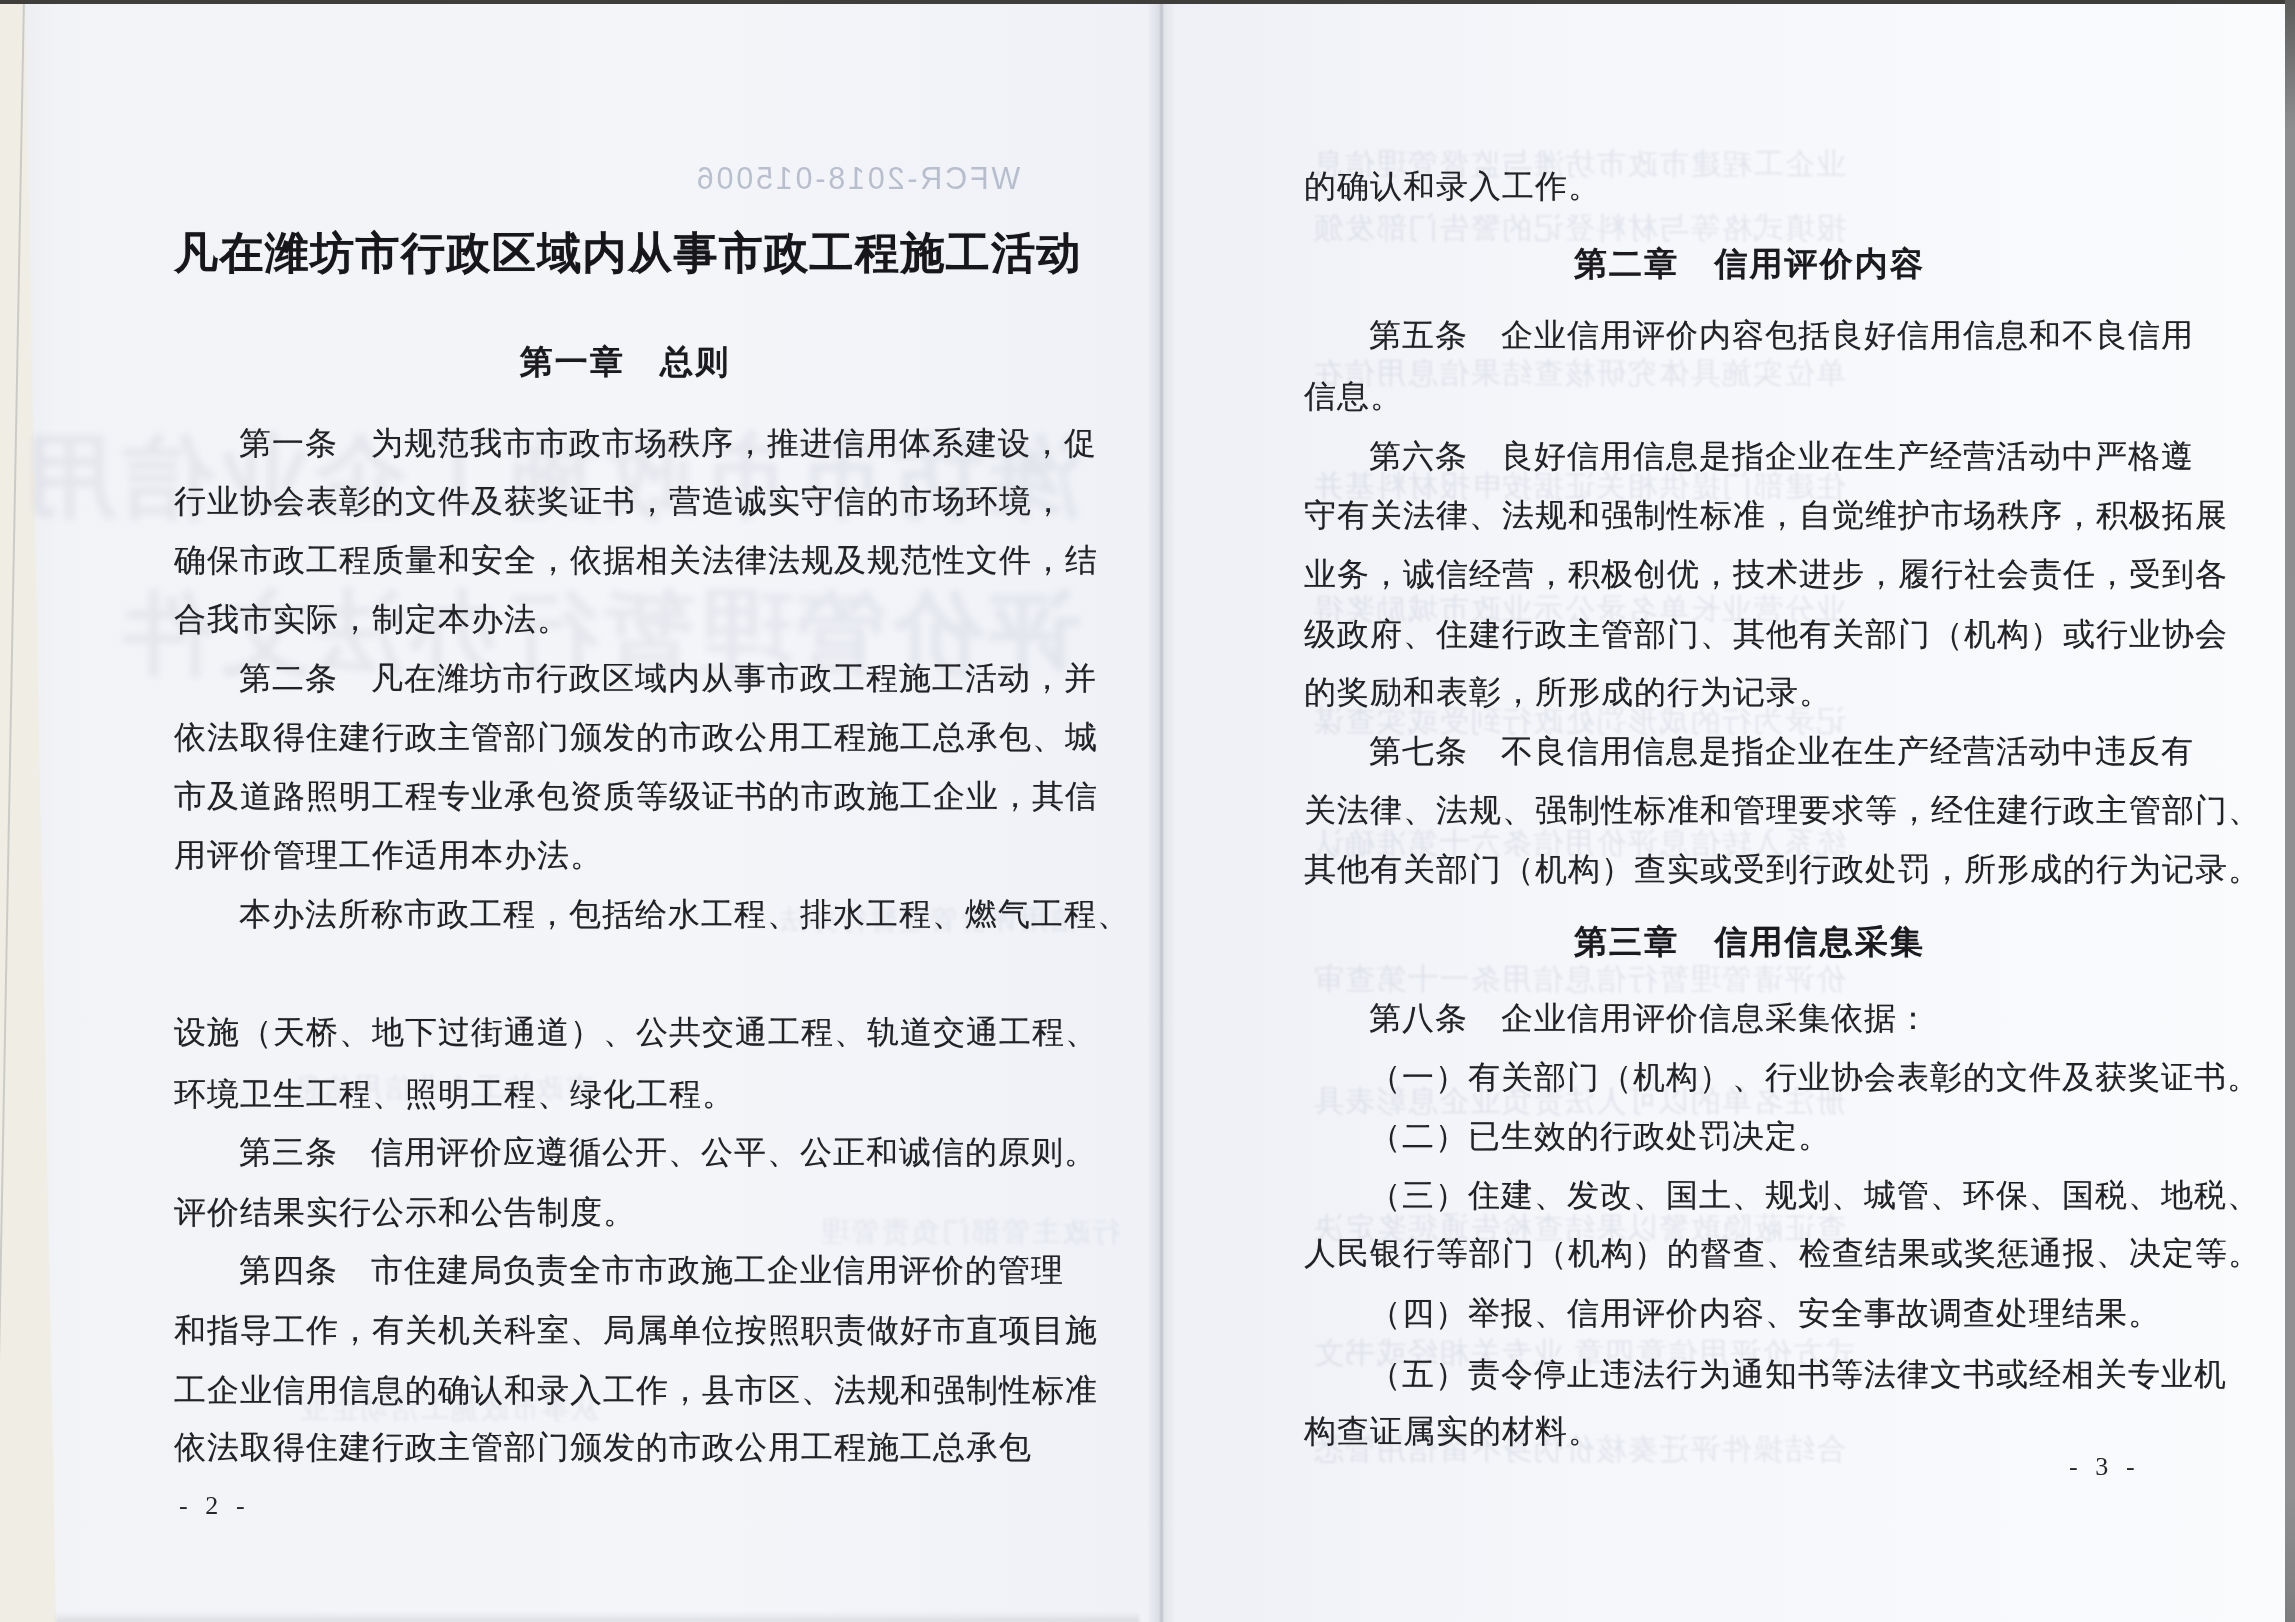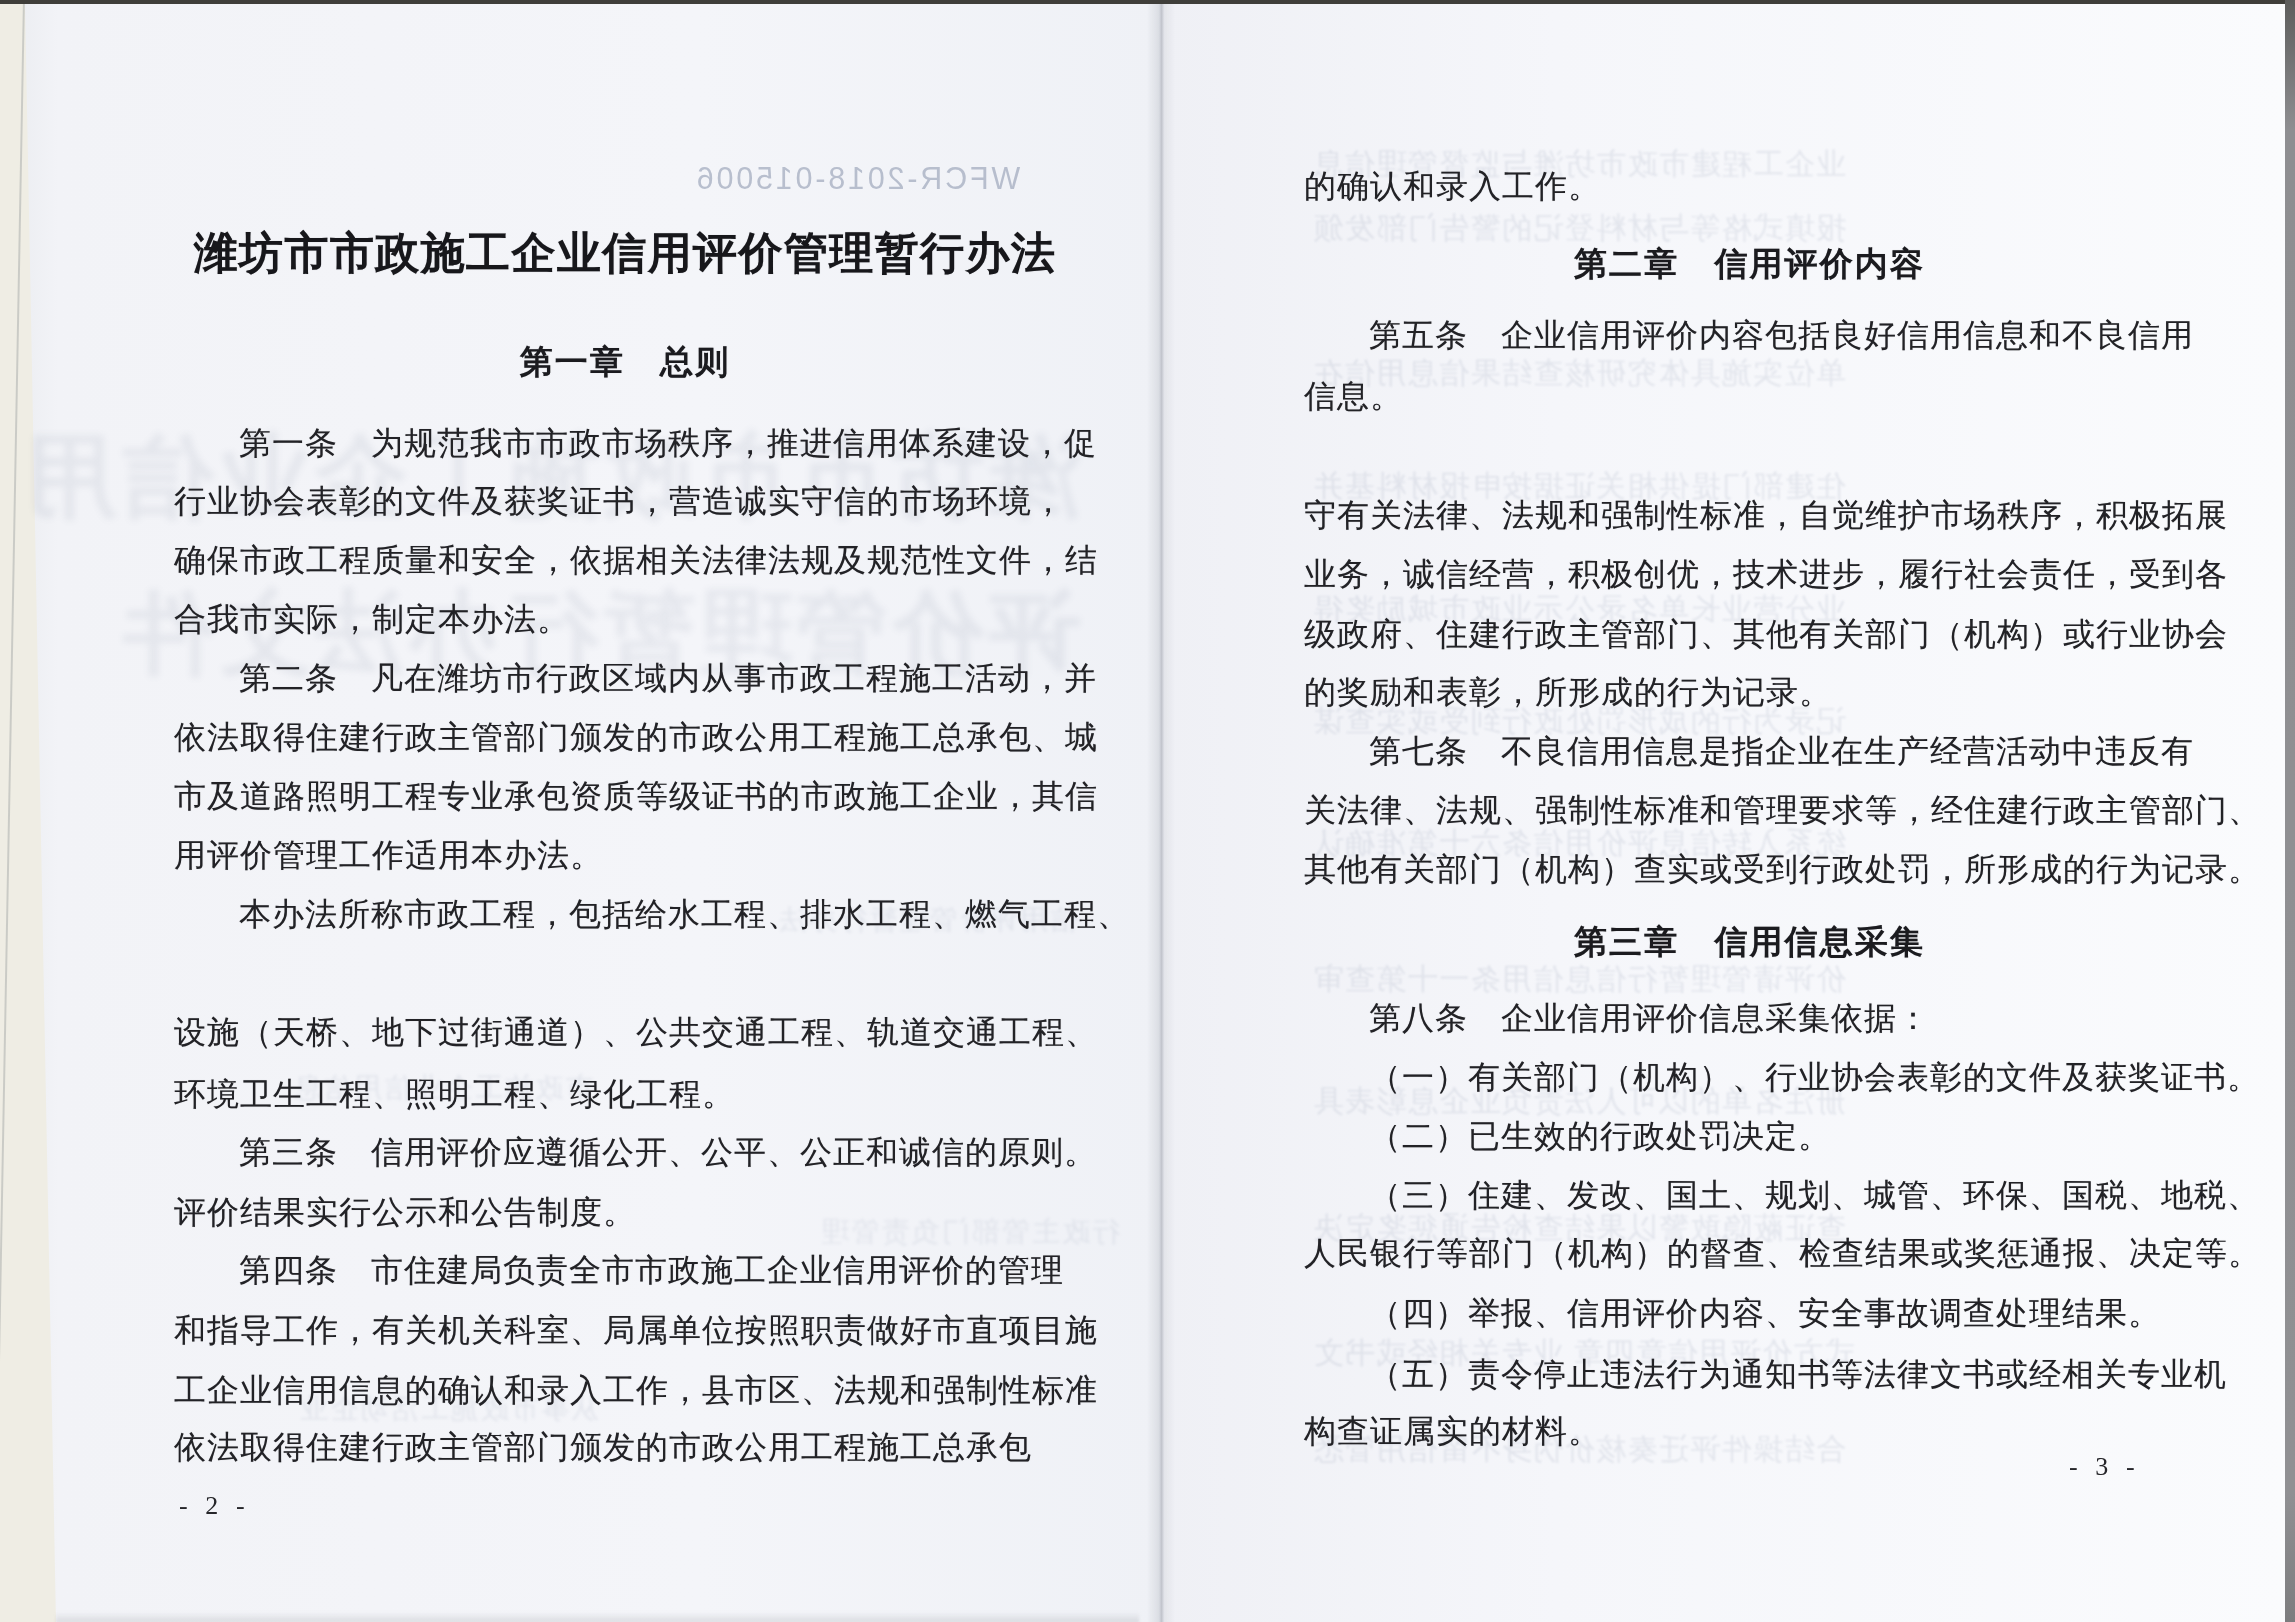--- a/index.html
+++ b/index.html
@@ -103,21 +103,21 @@
   <div class="ghost g-rline" style="top:466px">住建部门提供相关证据按申报材料基并</div>
   <div class="ghost g-rline" style="top:589px">业分营业长单名录公示业政市城励奖得</div>
   <div class="ghost g-rline" style="top:701px">记录为行的成形罚处政行到受或实查谋</div>
   <div class="ghost g-rline" style="top:823px">统系入转信息评价用信条六十第准确认</div>
   <div class="ghost g-rline" style="top:959px">价评请管理暂行信息信用条一十第查审</div>
   <div class="ghost g-rline" style="top:1081px">册注名单的以可人法责负业企息彰表具</div>
   <div class="ghost g-rline" style="top:1208px">查证蔽隐敢警以果结查检告通惩奖定决</div>
   <div class="ghost g-rline" style="top:1333px">式方价评用信章四章 业专关相经或书文</div>
   <div class="ghost g-rline" style="top:1429px">合结操件评迁奏核价伪身不留信用管悉</div>
 
-  <div class="doc-title">潍坊市市政施工企业信用评价管理暂行办法</div>
+  <div class="doc-title">凡在潍坊市行政区域内从事市政工程施工活动</div>
   <div class="chapter" style="left:174px; top:340px">第一章　总则</div>
 
   <div class="bl ind" style="top:422px">第一条　为规范我市市政市场秩序，推进信用体系建设，促</div>
   <div class="bl" style="top:480px">行业协会表彰的文件及获奖证书，营造诚实守信的市场环境，</div>
   <div class="bl" style="top:539px">确保市政工程质量和安全，依据相关法律法规及规范性文件，结</div>
   <div class="bl" style="top:598px">合我市实际，制定本办法。</div>
   <div class="bl ind" style="top:657px">第二条　凡在潍坊市行政区域内从事市政工程施工活动，并</div>
   <div class="bl" style="top:716px">依法取得住建行政主管部门颁发的市政公用工程施工总承包、城</div>
   <div class="bl" style="top:775px">市及道路照明工程专业承包资质等级证书的市政施工企业，其信</div>
   <div class="bl" style="top:834px">用评价管理工作适用本办法。</div>
@@ -130,20 +130,21 @@
   <div class="bl" style="top:1309px">和指导工作，有关机关科室、局属单位按照职责做好市直项目施</div>
   <div class="bl" style="top:1369px">工企业信用信息的确认和录入工作，县市区、法规和强制性标准</div>
   <div class="bl" style="top:1426px">依法取得住建行政主管部门颁发的市政公用工程施工总承包</div>
 
   <div class="pageno" style="left:179px; top:1491px">- 2 -</div>
 
   <div class="br" style="top:165px">的确认和录入工作。</div>
   <div class="chapter" style="left:1304px; top:242px; width:891px">第二章　信用评价内容</div>
   <div class="br ind" style="top:314px">第五条　企业信用评价内容包括良好信用信息和不良信用</div>
   <div class="br" style="top:375px">信息。</div>
+  <div class="br ind" style="top:435px">第六条　良好信用信息是指企业在生产经营活动中严格遵</div>
   <div class="br" style="top:494px">守有关法律、法规和强制性标准，自觉维护市场秩序，积极拓展</div>
   <div class="br" style="top:553px">业务，诚信经营，积极创优，技术进步，履行社会责任，受到各</div>
   <div class="br" style="top:613px">级政府、住建行政主管部门、其他有关部门（机构）或行业协会</div>
   <div class="br" style="top:671px">的奖励和表彰，所形成的行为记录。</div>
   <div class="br ind" style="top:730px">第七条　不良信用信息是指企业在生产经营活动中违反有</div>
   <div class="br" style="top:789px">关法律、法规、强制性标准和管理要求等，经住建行政主管部门、</div>
   <div class="br" style="top:848px">其他有关部门（机构）查实或受到行政处罚，所形成的行为记录。</div>
   <div class="chapter" style="left:1304px; top:920px; width:891px">第三章　信用信息采集</div>
   <div class="br ind" style="top:997px">第八条　企业信用评价信息采集依据：</div>
   <div class="br ind" style="top:1056px">（一）有关部门（机构）、行业协会表彰的文件及获奖证书。</div>

